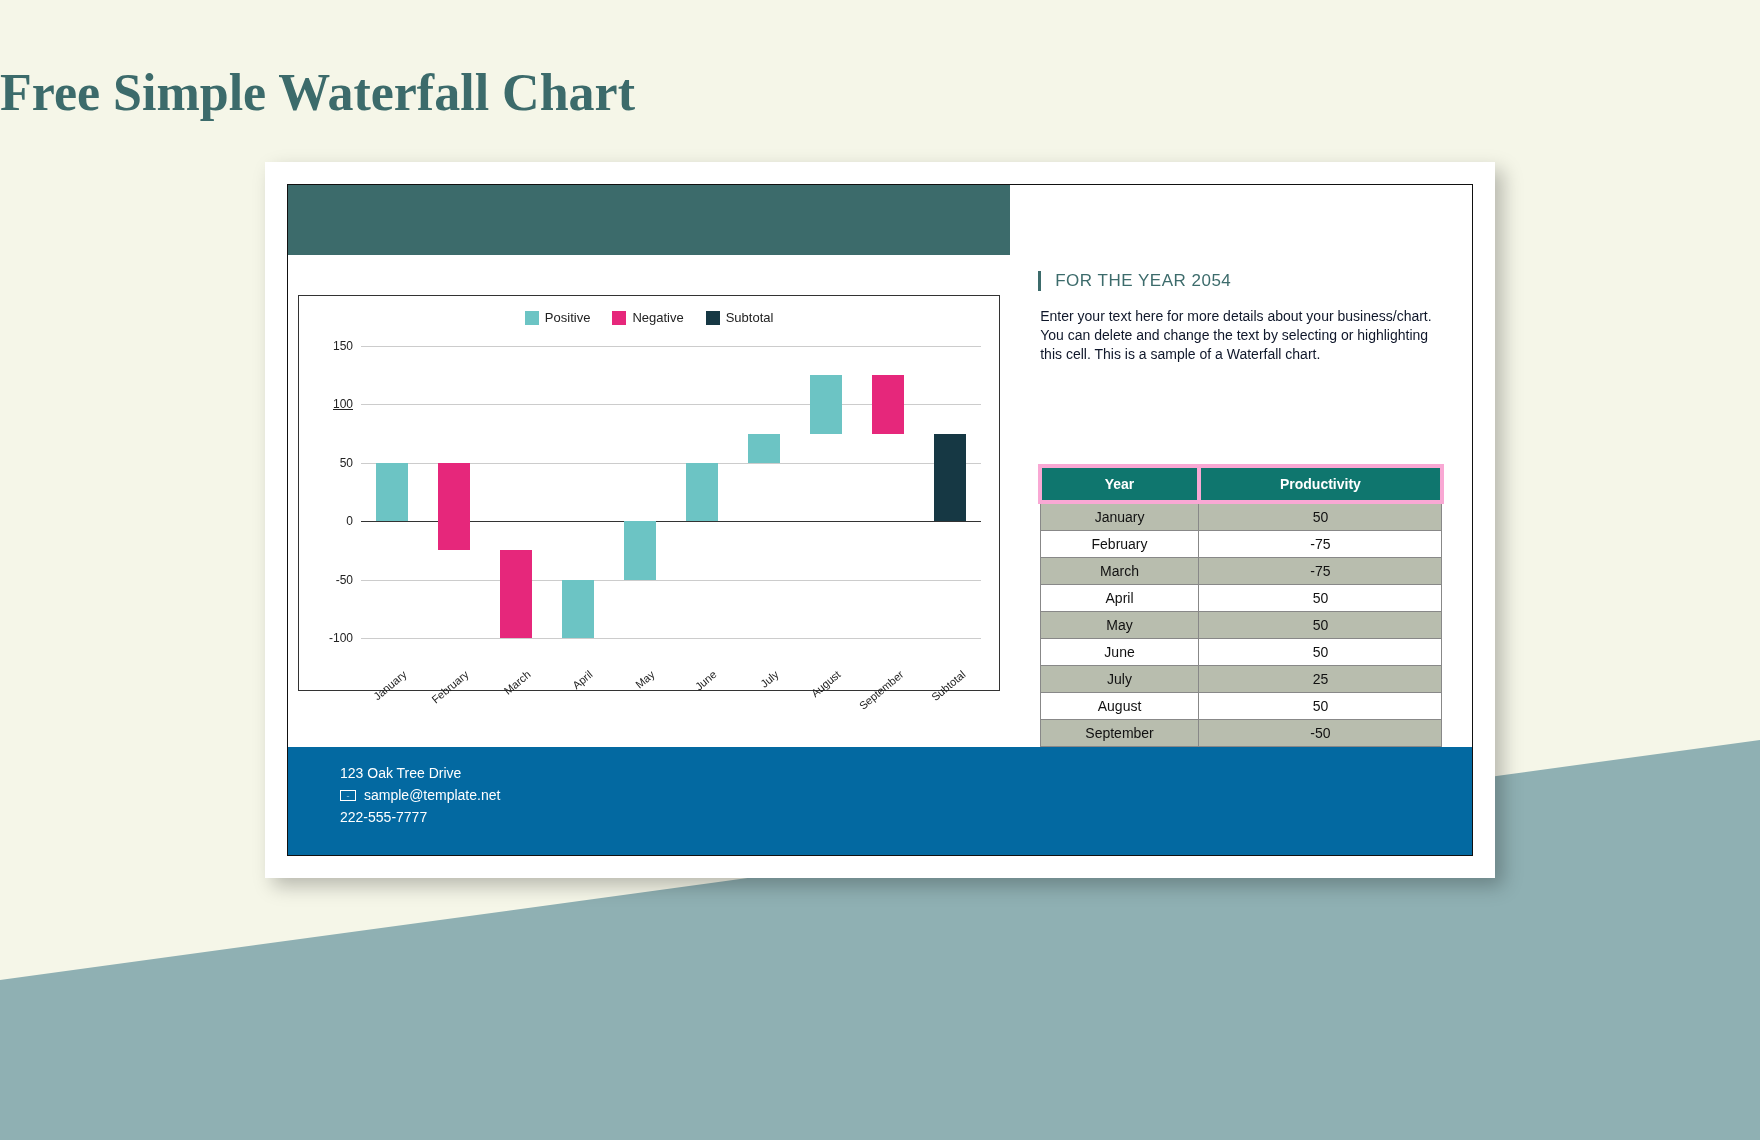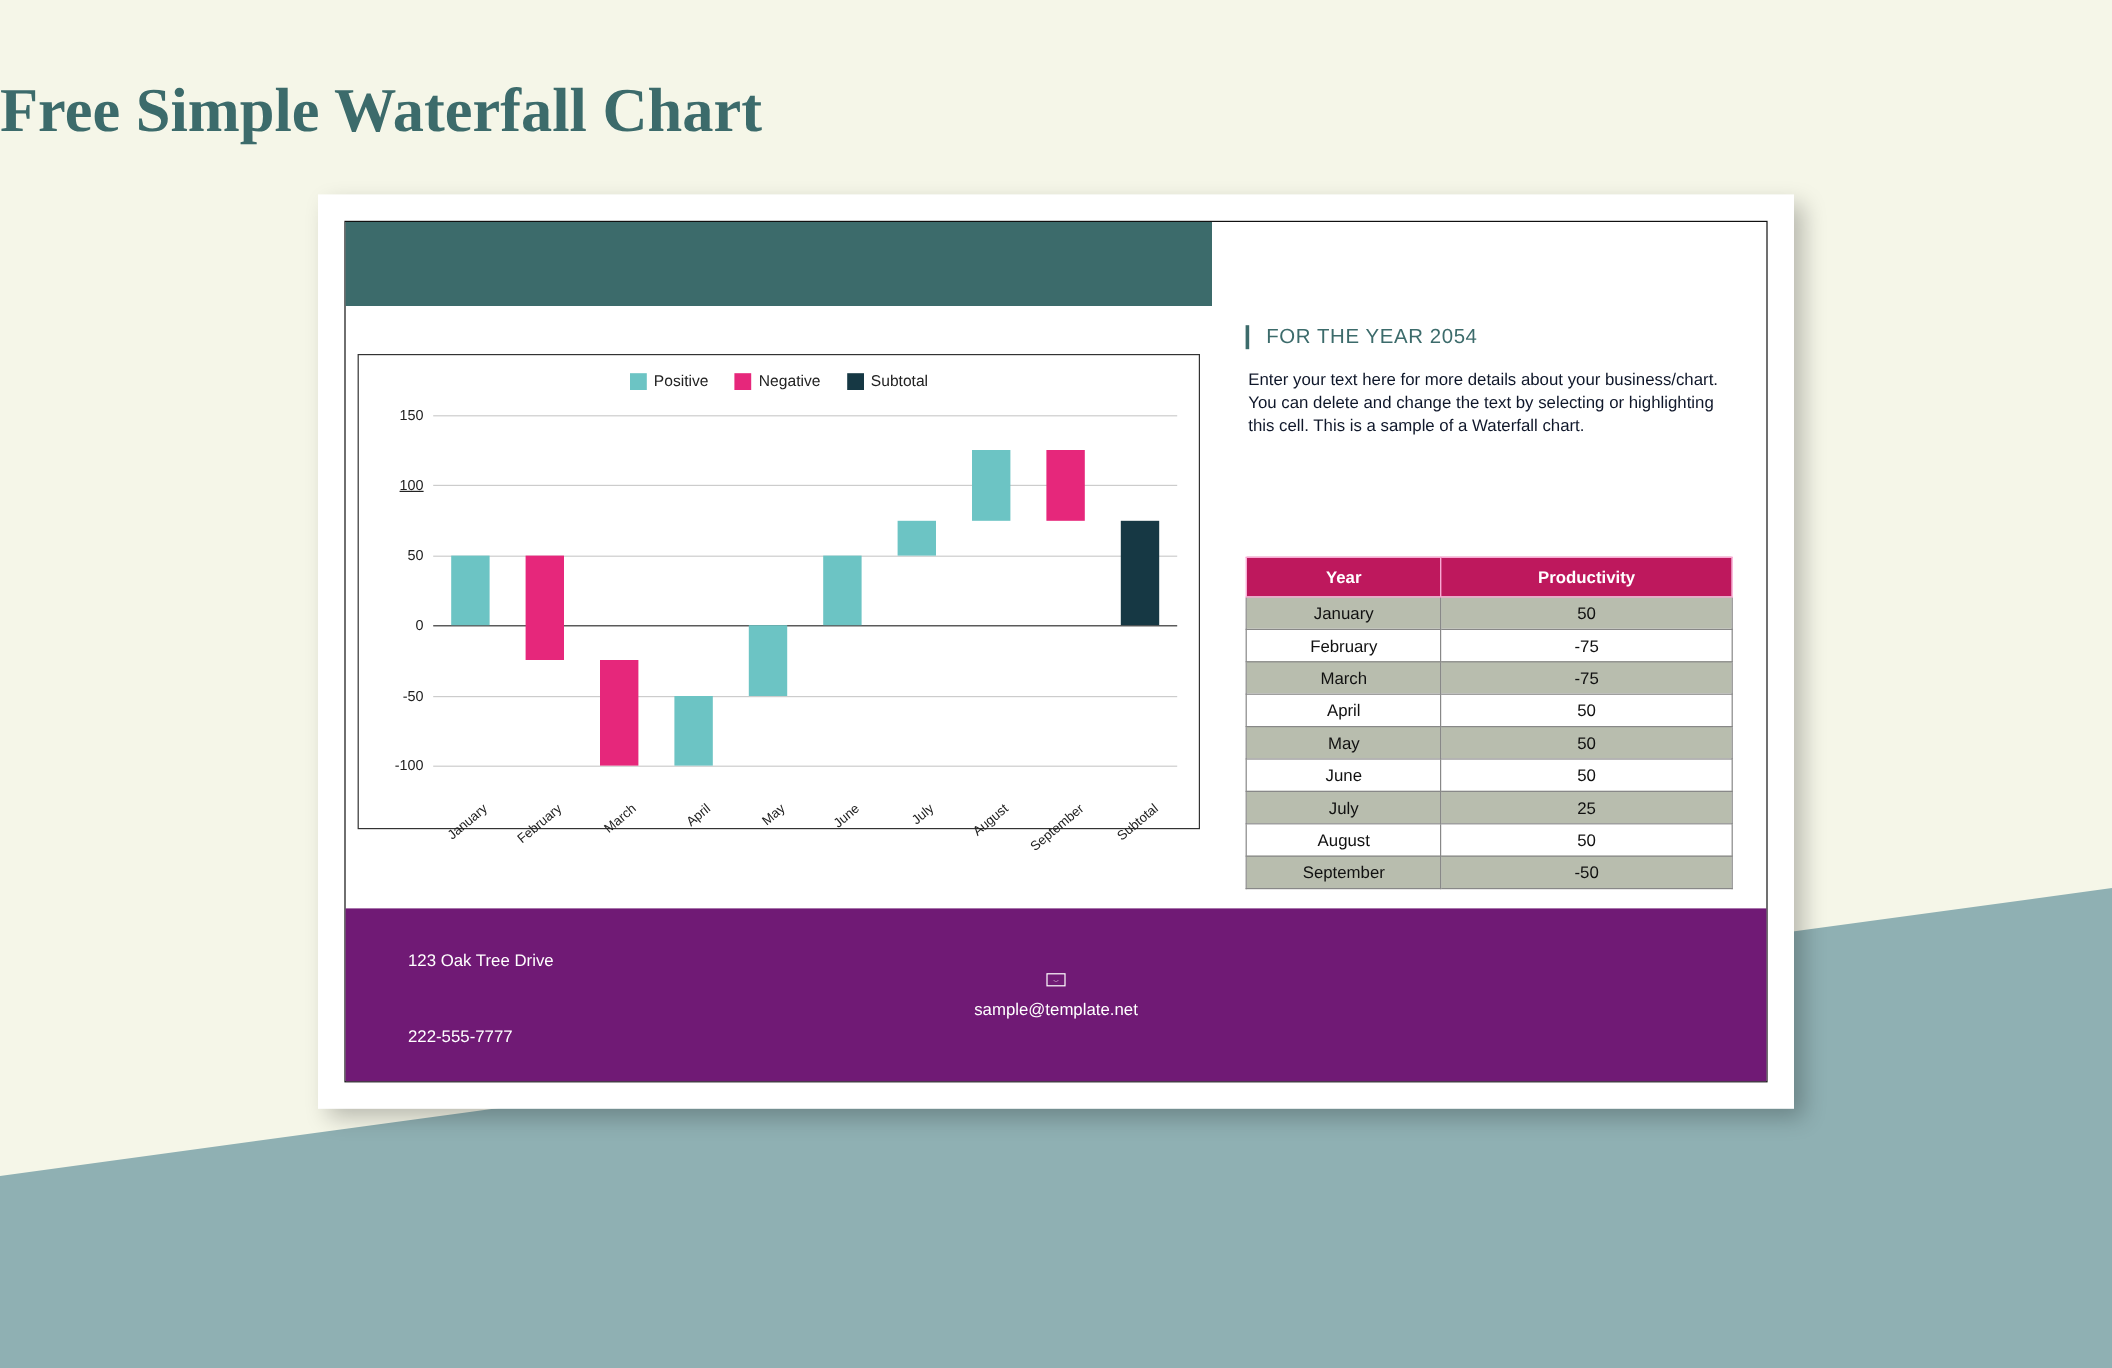--- a/index.html
+++ b/index.html
@@ -141,44 +141,44 @@
     white-space: nowrap;
   }
   
   .data-table {
     width: 100%;
     border-collapse: collapse;
     margin-top: 100px;
     font-size: 14px;
   }
   .data-table th {
-    background: #be185d;
+    background: #0f766e;
     color: #fff;
     font-weight: 600;
     padding: 8px 20px;
-    border: 1px solid #f9a8d4;
+    border: 4px solid #f9a8d4;
   }
   .data-table td {
     padding: 5px 6px;
     text-align: center;
     border: 1px solid #888;
     color: #111;
   }
   .data-table tr.alt td { background: #b8bdae; }
   .data-table tr.norm td { background: #fff; }
   
   .footer {
-    background: #701a75;
+    background: #0369a1;
     color: #fff;
-    padding: 32px 52px 26px 52px;
+    padding: 15px 52px 26px 52px;
     font-size: 14px;
     line-height: 1.6;
-    margin-top: 16px;
-  }
-  .footer .row { display: flex; align-items: center; gap: 8px; flex-direction: column; }
+    margin-top: 0;
+  }
+  .footer .row { display: flex; align-items: center; gap: 8px; }
   .mail-icon {
     display: inline-flex;
     width: 16px; height: 11px;
     border: 1.2px solid #fff;
     position: relative;
   }
   .mail-icon::before {
     content: "";
     position: absolute;
     top: 0; left: 0; right: 0;

